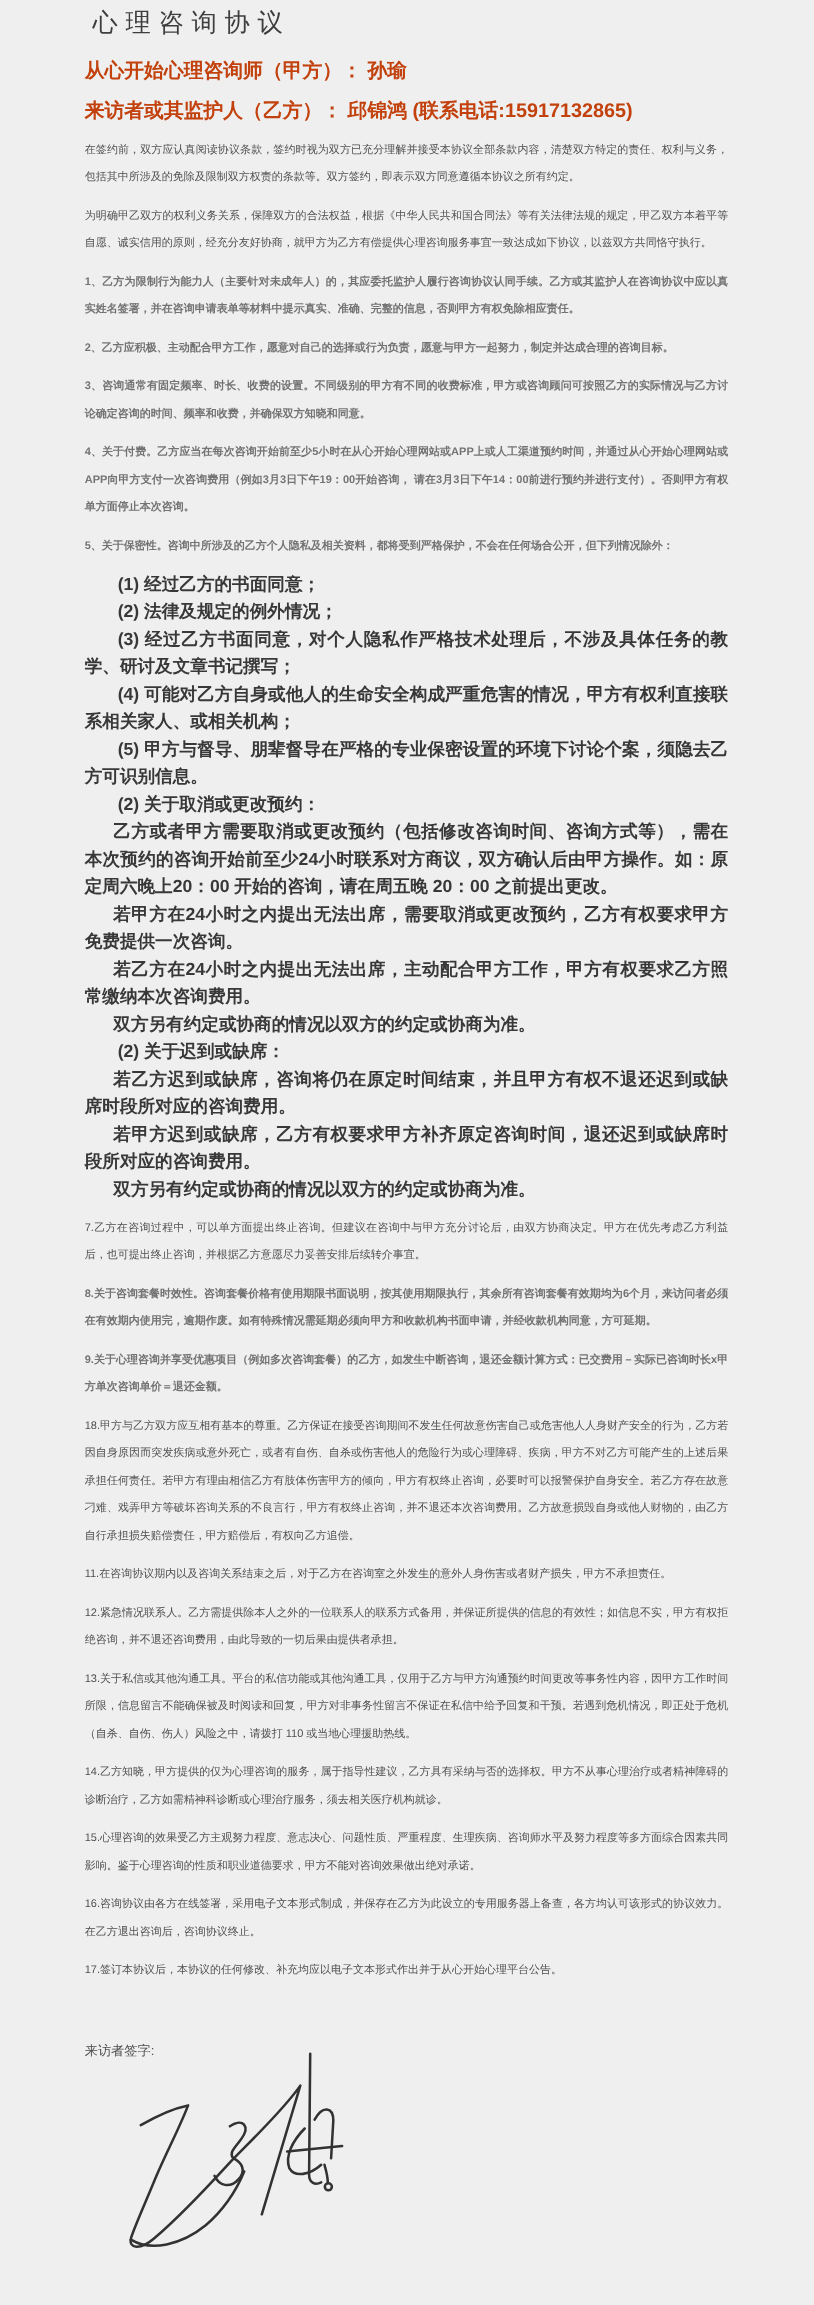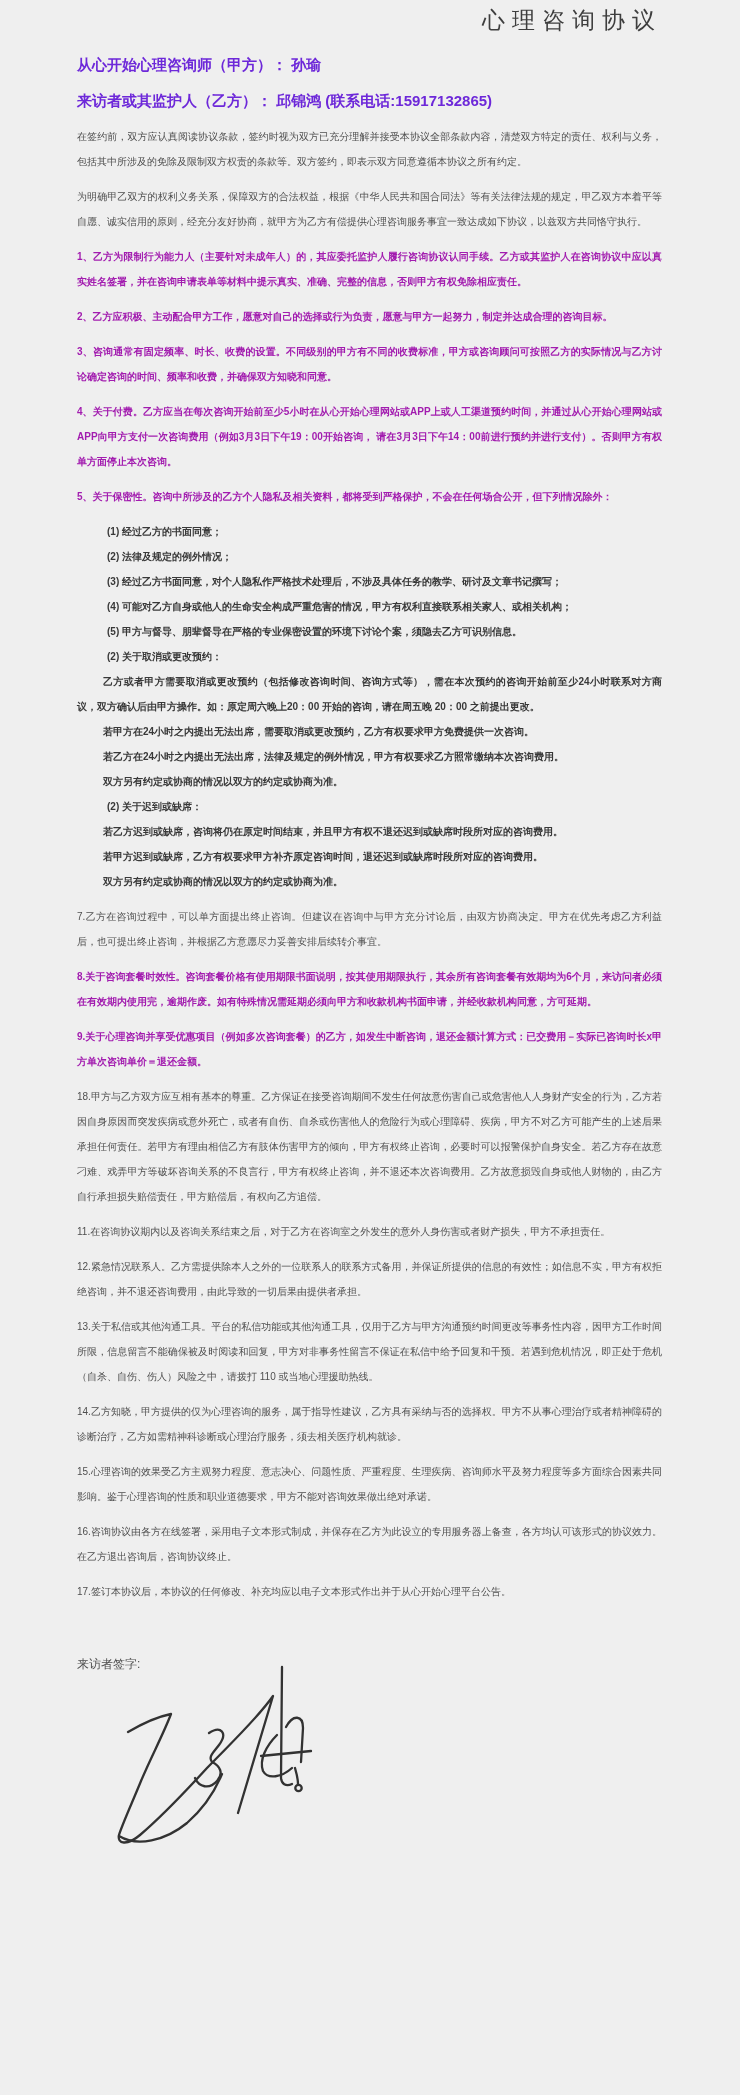--- a/index.html
+++ b/index.html
@@ -6,33 +6,33 @@
   body {
     width:740px; min-height:2095px;
     background:#efefef;
     font-family:"Liberation Sans", sans-serif;
     color:#4f4f4f;
     -webkit-font-smoothing:antialiased;
   }
   .doc { padding:4px 78px 28px 77px; }
   h1.title {
     font-size:23px; font-weight:400; color:#3e3e3e;
-    text-align:right; letter-spacing:7px; text-indent:7px;
+    text-align:left; letter-spacing:7px; text-indent:7px;
     margin:0 0 16px 0; line-height:32px;
   }
   .party {
-    font-size:15px; font-weight:700; color:#6d28d9;
+    font-size:18px; font-weight:700; color:#c2410c;
     line-height:25px; margin:0 0 11px 0;
   }
   .para {
     font-size:10px; line-height:25px; text-align:justify;
     margin:10px 0;
   }
-  .para.em { font-weight:700; color:#a21caf; }
-  .sub { font-size:10px; line-height:25px; text-align:justify; margin:0; }
+  .para.em { font-weight:700; color:#737373; }
+  .sub { font-size:16px; line-height:25px; text-align:justify; margin:0; }
   .sub.num  { text-indent:30px; }
   .sub.body { text-indent:26px; }
   .sub.em { font-weight:700; color:#383838; }
   .sig-label { font-size:12px; line-height:25px; margin:48px 0 0 0; }
   .sig-wrap { margin:-12px 0 0 28px; height:196px; }
   .sig-wrap svg { display:block; }
 </style>
 </head>
 <body>
 
@@ -53,21 +53,21 @@
       <p class="para em">4、关于付费。乙方应当在每次咨询开始前至少5小时在从心开始心理网站或APP上或人工渠道预约时间，并通过从心开始心理网站或APP向甲方支付一次咨询费用（例如3月3日下午19：00开始咨询， 请在3月3日下午14：00前进行预约并进行支付）。否则甲方有权单方面停止本次咨询。</p>
       <p class="para em">5、关于保密性。咨询中所涉及的乙方个人隐私及相关资料，都将受到严格保护，不会在任何场合公开，但下列情况除外：</p>
       <p class="sub num em">(1) 经过乙方的书面同意；</p>
       <p class="sub num em">(2) 法律及规定的例外情况；</p>
       <p class="sub num em">(3) 经过乙方书面同意，对个人隐私作严格技术处理后，不涉及具体任务的教学、研讨及文章书记撰写；</p>
       <p class="sub num em">(4) 可能对乙方自身或他人的生命安全构成严重危害的情况，甲方有权利直接联系相关家人、或相关机构；</p>
       <p class="sub num em">(5) 甲方与督导、朋辈督导在严格的专业保密设置的环境下讨论个案，须隐去乙方可识别信息。</p>
       <p class="sub num em">(2) 关于取消或更改预约：</p>
       <p class="sub body em">乙方或者甲方需要取消或更改预约（包括修改咨询时间、咨询方式等），需在本次预约的咨询开始前至少24小时联系对方商议，双方确认后由甲方操作。如：原定周六晚上20：00 开始的咨询，请在周五晚 20：00 之前提出更改。</p>
       <p class="sub body em">若甲方在24小时之内提出无法出席，需要取消或更改预约，乙方有权要求甲方免费提供一次咨询。</p>
-      <p class="sub body em">若乙方在24小时之内提出无法出席，法律及规定的例外情况，甲方有权要求乙方照常缴纳本次咨询费用。</p>
+      <p class="sub body em">若乙方在24小时之内提出无法出席，主动配合甲方工作，甲方有权要求乙方照常缴纳本次咨询费用。</p>
       <p class="sub body em">双方另有约定或协商的情况以双方的约定或协商为准。</p>
       <p class="sub num em">(2) 关于迟到或缺席：</p>
       <p class="sub body em">若乙方迟到或缺席，咨询将仍在原定时间结束，并且甲方有权不退还迟到或缺席时段所对应的咨询费用。</p>
       <p class="sub body em">若甲方迟到或缺席，乙方有权要求甲方补齐原定咨询时间，退还迟到或缺席时段所对应的咨询费用。</p>
       <p class="sub body em">双方另有约定或协商的情况以双方的约定或协商为准。</p>
       <p class="para">7.乙方在咨询过程中，可以单方面提出终止咨询。但建议在咨询中与甲方充分讨论后，由双方协商决定。甲方在优先考虑乙方利益后，也可提出终止咨询，并根据乙方意愿尽力妥善安排后续转介事宜。</p>
       <p class="para em">8.关于咨询套餐时效性。咨询套餐价格有使用期限书面说明，按其使用期限执行，其余所有咨询套餐有效期均为6个月，来访问者必须在有效期内使用完，逾期作废。如有特殊情况需延期必须向甲方和收款机构书面申请，并经收款机构同意，方可延期。</p>
       <p class="para em">9.关于心理咨询并享受优惠项目（例如多次咨询套餐）的乙方，如发生中断咨询，退还金额计算方式：已交费用－实际已咨询时长x甲方单次咨询单价＝退还金额。</p>
       <p class="para">18.甲方与乙方双方应互相有基本的尊重。乙方保证在接受咨询期间不发生任何故意伤害自己或危害他人人身财产安全的行为，乙方若因自身原因而突发疾病或意外死亡，或者有自伤、自杀或伤害他人的危险行为或心理障碍、疾病，甲方不对乙方可能产生的上述后果承担任何责任。若甲方有理由相信乙方有肢体伤害甲方的倾向，甲方有权终止咨询，必要时可以报警保护自身安全。若乙方存在故意刁难、戏弄甲方等破坏咨询关系的不良言行，甲方有权终止咨询，并不退还本次咨询费用。乙方故意损毁自身或他人财物的，由乙方自行承担损失赔偿责任，甲方赔偿后，有权向乙方追偿。</p>
       <p class="para">11.在咨询协议期内以及咨询关系结束之后，对于乙方在咨询室之外发生的意外人身伤害或者财产损失，甲方不承担责任。</p>

